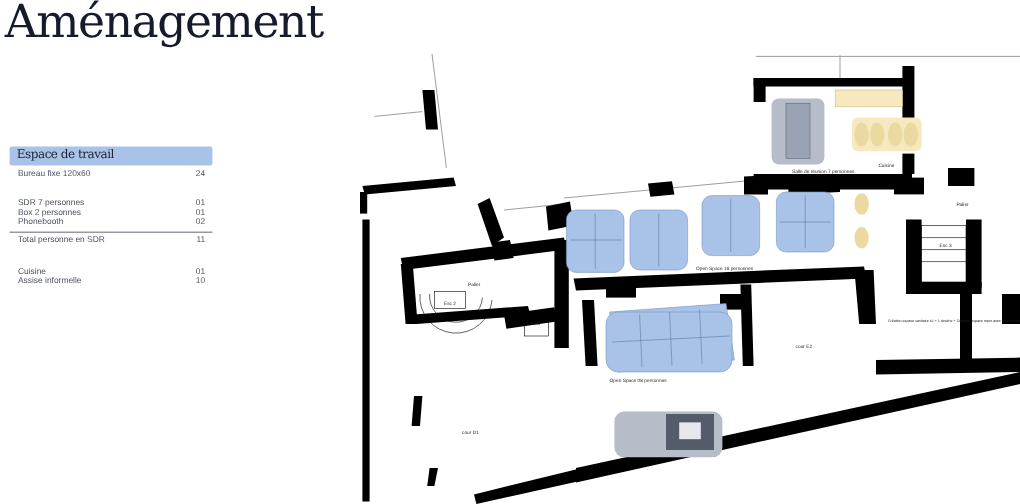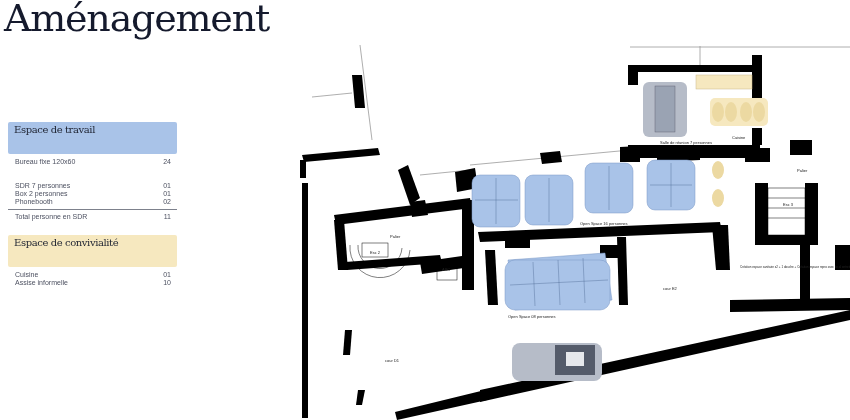--- a/index.html
+++ b/index.html
@@ -2,21 +2,21 @@
 <html><head>
 <meta charset="utf-8">
 <style>
   html, body { margin:0; padding:0; }
   body { width:850px; height:420px; background:#ffffff; position:relative; overflow:hidden;
          font-family:"Liberation Sans", sans-serif; color:#1b1f2e; }
   .title { position:absolute; left:4px; top:-4px; font-family:"DejaVu Serif", serif;
            font-size:38px; letter-spacing:-1.2px; color:#151a2d; font-weight:normal; margin:0; }
   .legend { position:absolute; left:8px; top:122px; width:169px; }
   .section { margin-bottom:6px; }
-  .bar { height:32px; border-radius:2px; padding-left:6px; font-family:"DejaVu Serif", serif;
+  .bar { height:16px; border-radius:2px; padding-left:6px; font-family:"DejaVu Serif", serif;
          font-size:10px; line-height:16px; color:#1d2230; letter-spacing:-0.4px; }
   .bar.work { background:#a9c3e8; }
   .bar.meet { background:#b6bcc8; }
   .bar.conv { background:#f6e8bf; }
   .rows { padding:4px 6px 0 7px; }
   .row { display:flex; justify-content:space-between; font-size:7px; color:#4c5060; line-height:8px; }
   .total { border-top:1.5px solid #7d818c; margin-top:3px; padding-top:3px; }
   .plan { position:absolute; left:290px; top:40px; width:560px; height:380px; }
   .lbl { font-size:4px; fill:#222; font-family:"Liberation Sans", sans-serif; }
 </style>
@@ -51,21 +51,20 @@
       </div>
     </div>
     <div class="rows total">
       <div class="row">
         <span>Total personne en SDR</span>
         <span>11</span>
       </div>
     </div>
   </div>
   <div class="section" style="margin-top:14px">
-    <div class="bar conv">Espace de convivialité</div>
     <div class="rows">
       <div class="row">
         <span>Cuisine</span>
         <span>01</span>
       </div>
       <div class="row">
         <span>Assise informelle</span>
         <span>10</span>
       </div>
     </div>

